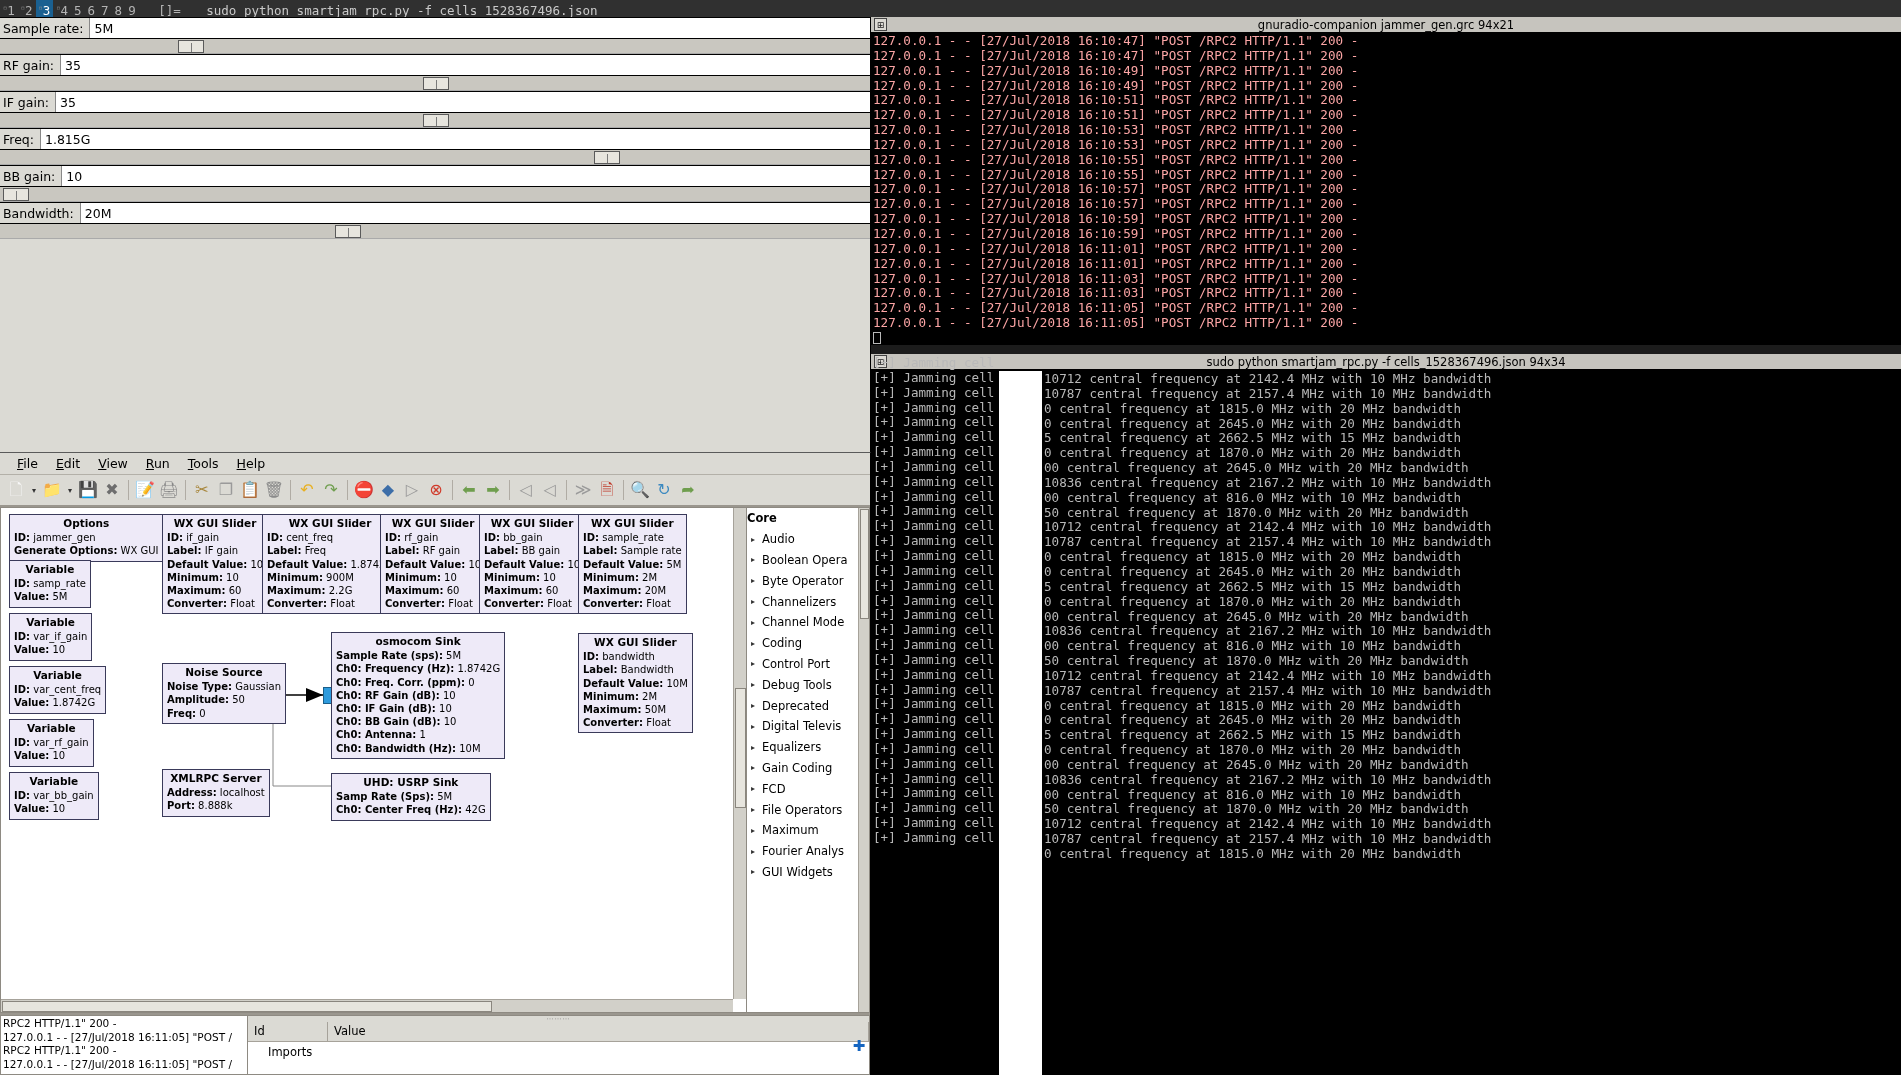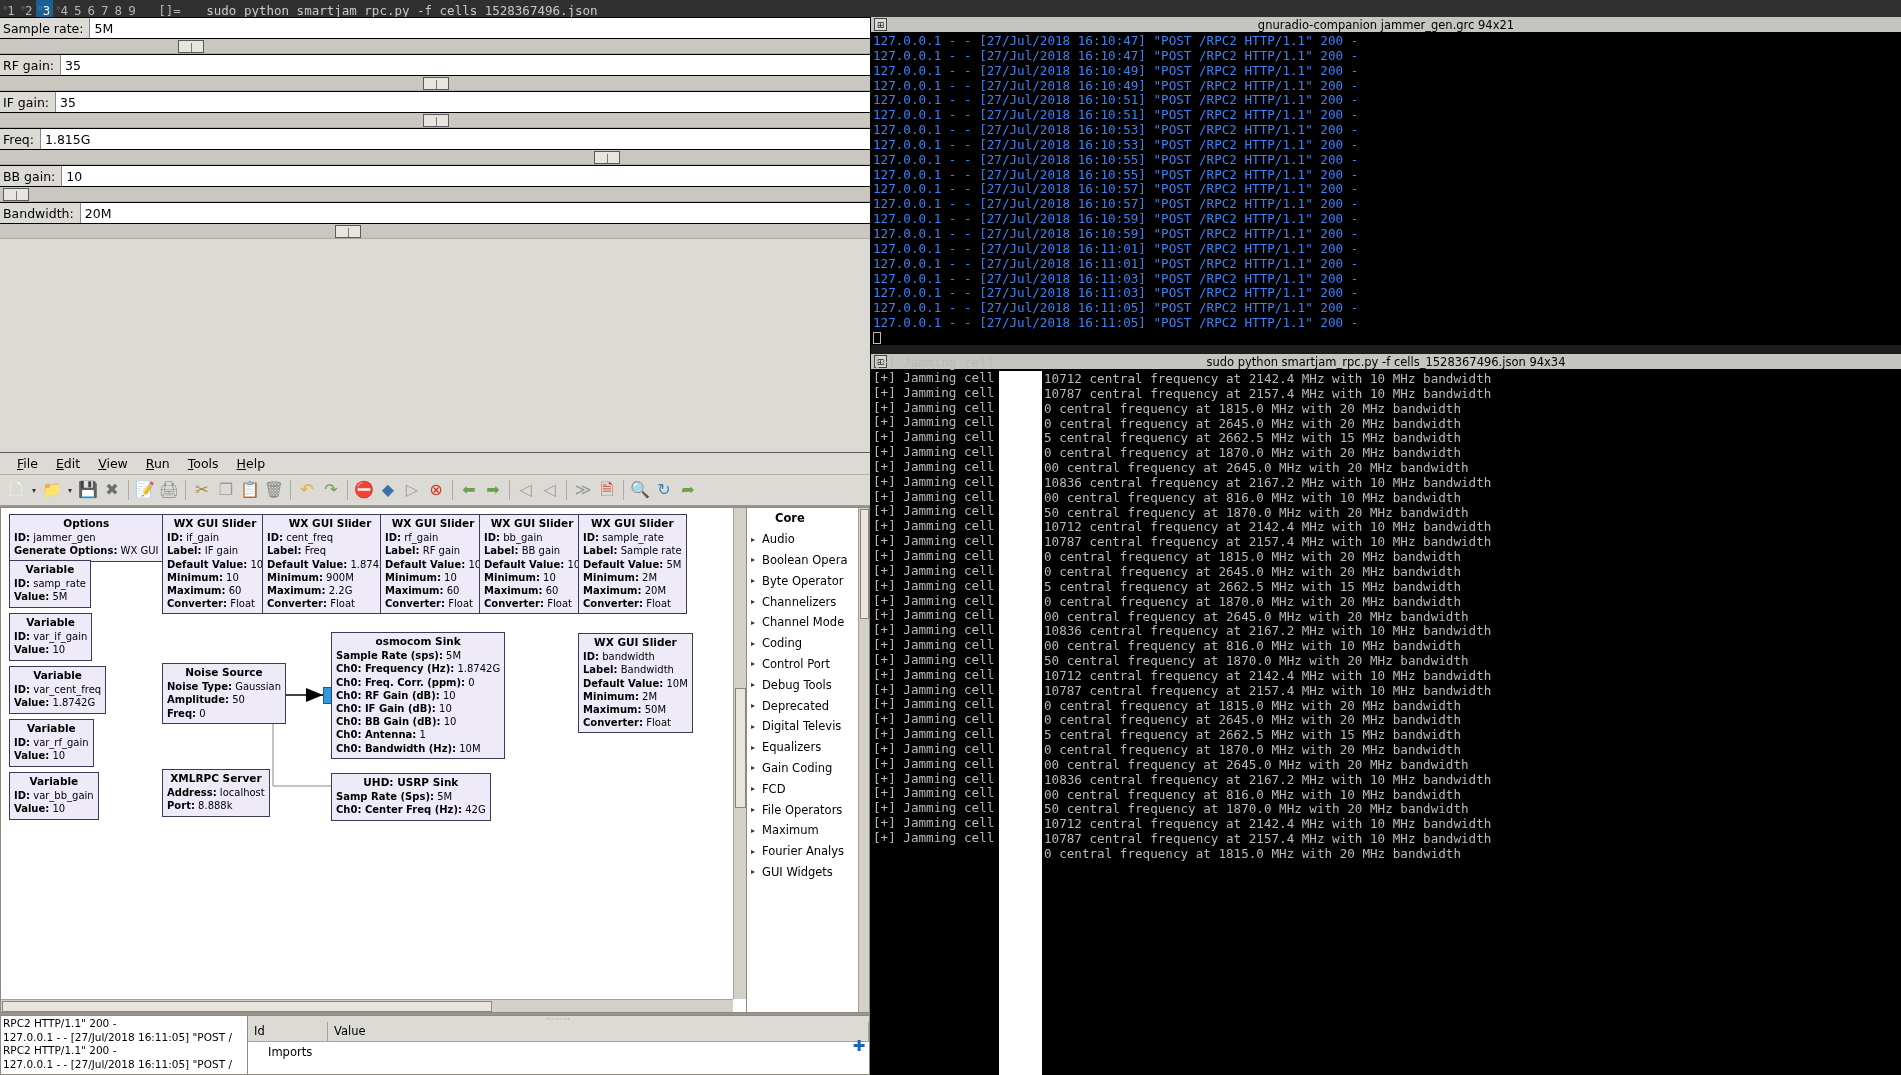--- a/index.html
+++ b/index.html
@@ -70,21 +70,21 @@
   .sb-thumb-v{ position:absolute; left:1px; top:1px; width:11px; height:120px;
     background:#e7e5de; border:1px solid #8a867e; }
   .sb-thumb-h{ position:absolute; top:1px; left:1px; height:11px; width:490px;
     background:#e7e5de; border:1px solid #8a867e; }
 
   
   #tree{ width:123px; background:#fff; border:1px solid #8e8a82;
     border-left:none; overflow:hidden; position:relative; }
   .tree-row{ display:flex; align-items:center; height:20.8px;
     font-size:11.5px; color:#000; padding-left:4px; white-space:nowrap; }
-  .tree-row.root{ font-weight:bold; padding-left:28px; }
+  .tree-row.root{ font-weight:bold; padding-left:0; }
   .tri{ width:11px; font-size:8px; color:#333; }
   .tree-sb{ position:absolute; right:0; top:0; width:11px; bottom:0;
     background:#d2d0c9; border-left:1px solid #a6a29a; }
   .tree-sb i{ position:absolute; left:1px; top:1px; width:9px; height:110px;
     background:#e7e5de; border:1px solid #8a867e; display:block; }
 
   
   #grc-bottom{ height:62px; display:flex; border-top:2px solid #9a968e; }
   #console{ width:248px; background:#fff; border:1px solid #8e8a82;
     font-size:10.5px; line-height:13.5px; color:#000; overflow:hidden;
@@ -104,21 +104,21 @@
 
   
   .term{ position:absolute; left:871px; background:#000; overflow:hidden; }
   .term-tb{ height:16px; background:#c6c4be; color:#000; font-size:11.5px;
     line-height:16px; text-align:center; position:relative;
     border-bottom:1px solid #000; }
   .term-tb .grip{ position:absolute; left:3px; top:1px; width:13px; height:13px;
     border:1px solid #444; background:#dcdad4; font-size:9px; line-height:12px;
     text-align:center; color:#222; }
   .term-body{ font-family:"DejaVu Sans Mono",monospace; font-size:12.6px;
-    line-height:14.85px; color:#3b82f6; padding:1px 2px; white-space:pre;
+    line-height:14.85px; color:#fca5a5; padding:1px 2px; white-space:pre;
     overflow:hidden; }
   .cursor{ display:inline-block; width:8px; height:12px;
     border:1px solid #b9b9b9; vertical-align:-2px; }
   #term1{ top:17px; width:1030px; height:328px; }
   #term2{ top:354px; width:1030px; height:721px; }
   #t2-left{ position:absolute; left:0; top:1px; width:128px; bottom:0;
     font-family:"DejaVu Sans Mono",monospace; font-size:12.6px;
     line-height:14.85px; color:#b9b9b9; padding:1px 2px; white-space:pre; }
   #t2-white{ position:absolute; left:128px; top:17px; width:43px; bottom:0;
     background:#fff; }

